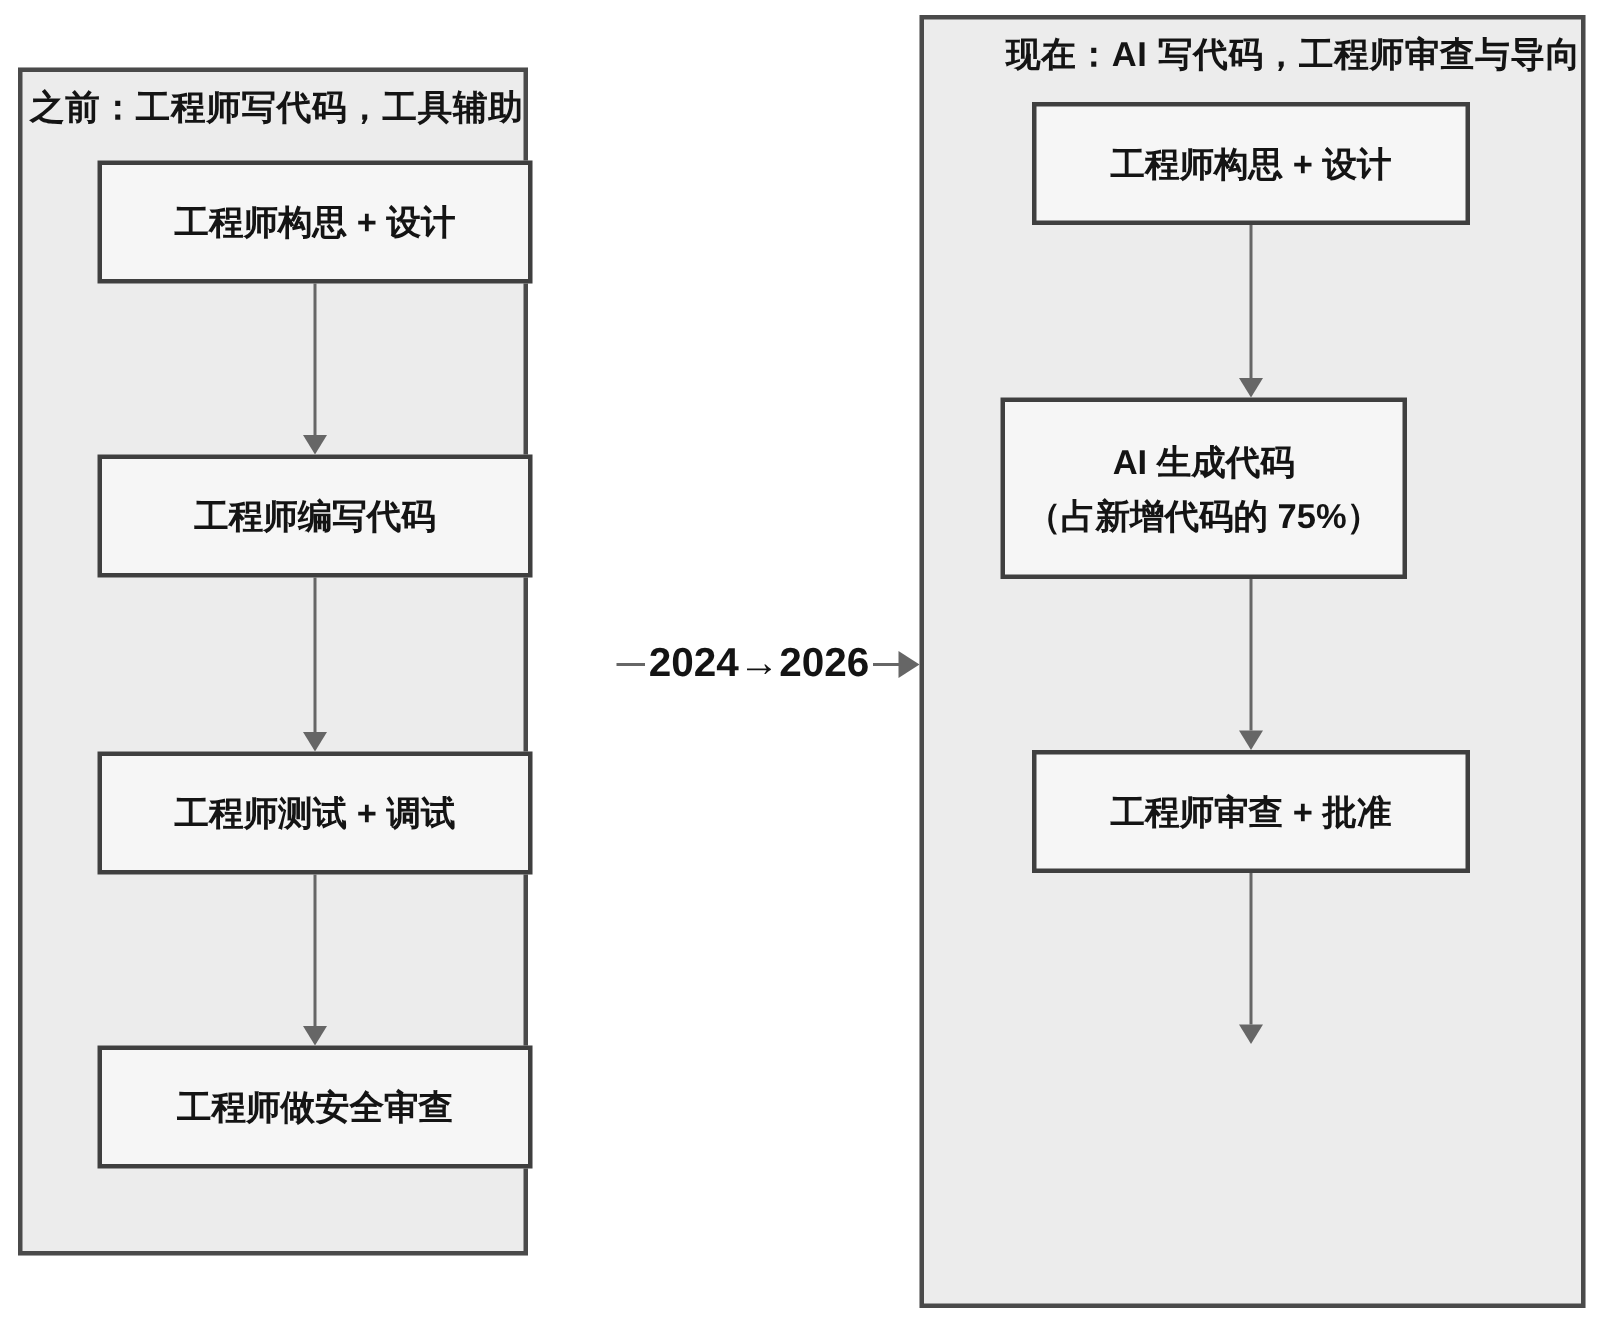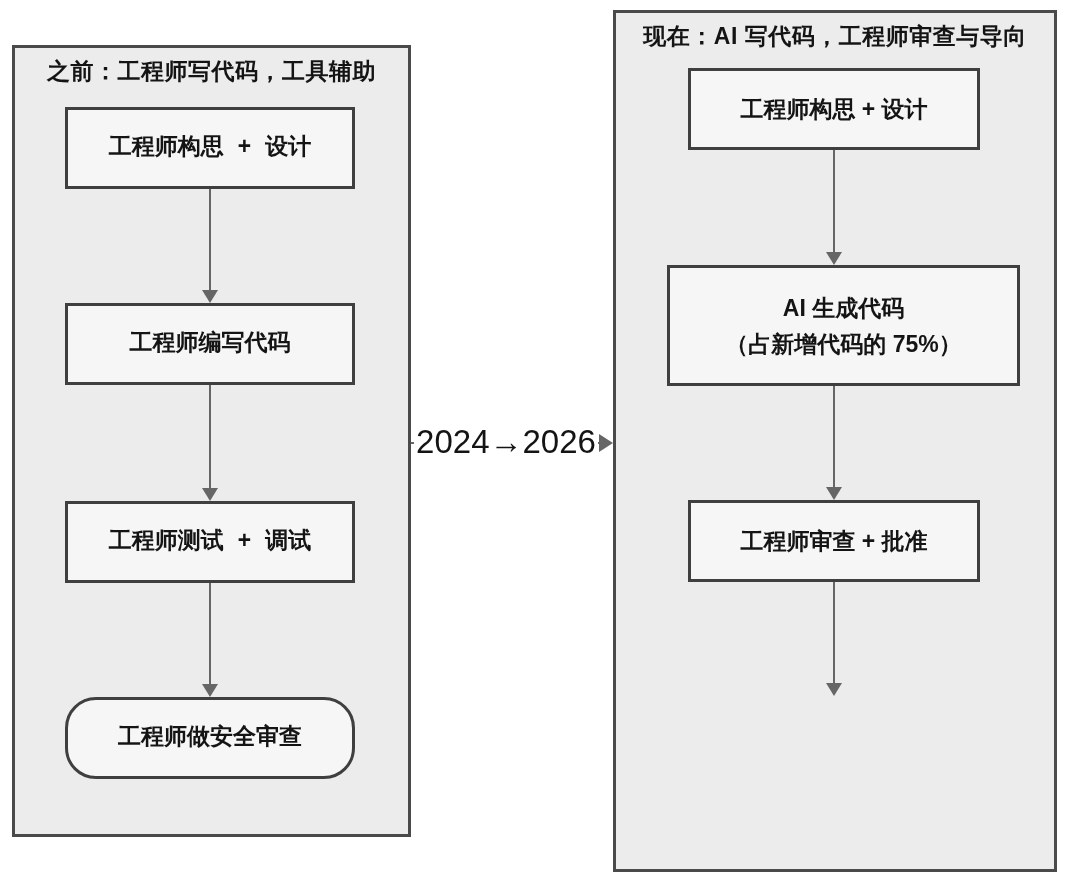--- a/index.html
+++ b/index.html
@@ -20,26 +20,26 @@
     background: var(--canvas-bg);
     font-family: "Liberation Sans", "DejaVu Sans", sans-serif;
     color: var(--text);
     overflow: hidden;
   }
   .panel {
     position: absolute;
     background: var(--panel-fill);
     border: 3px solid var(--panel-border);
   }
-  .panel-before { left: 12px; top: 45px; width: 399px; height: 792px; font-family: Liberation Mono, monospace; }
+  .panel-before { left: 12px; top: 45px; width: 340px; height: 792px; }
   .panel-now   { left: 613px; top: 10px; width: 444px; height: 862px; }
   .panel-title {
     position: absolute;
     top: 8px; left: 0; right: 0;
-    text-align: center;
+    text-align: right;
     font-size: 23px;
     font-weight: 600;
     letter-spacing: 0.5px;
     white-space: nowrap;
   }
   .step {
     position: absolute;
     background: var(--box-fill);
     border: 3px solid var(--box-border);
     display: flex;
@@ -51,24 +51,24 @@
     font-weight: 600;
     line-height: 36px;
     white-space: nowrap;
   }
   .step span:empty { display: none; }
   
   .s-l { left: 50px; width: 290px; height: 82px; }
   .s-l1 { top: 59px; }
   .s-l2 { top: 255px; }
   .s-l3 { top: 453px; }
-  .s-l4 { top: 649px; border-radius: 31px; }
+  .s-l4 { top: 649px; }
   
   .s-r13 { left: 72px; width: 292px; height: 82px; }
-  .s-r24 { left: 51px; width: 353px; height: 121px; }
+  .s-r24 { left: 51px; width: 271px; height: 121px; }
   .s-r1 { top: 55px; }
   .s-r2 { top: 252px; }
   .s-r3 { top: 487px; text-align: center; }
   .s-r4 { top: 683px; }
   
   .vline {
     position: absolute;
     width: 2px;
     background: var(--arrow);
   }
@@ -107,22 +107,22 @@
   .transition-label {
     position: absolute;
     left: 411px; top: 443px;
     width: 190px;
     transform: translateY(-52%);
     text-align: center;
   }
   .transition-label span {
     background: var(--canvas-bg);
     padding: 0 2px;
-    font-size: 33px;
-    font-weight: 400;
+    font-size: 27px;
+    font-weight: 700;
   }
 </style>
 </head>
 <body>
 
 <div id="canvas">
 
   <section class="panel panel-before">
     <div class="panel-title">之前：工程师写代码，工具辅助</div>
 

